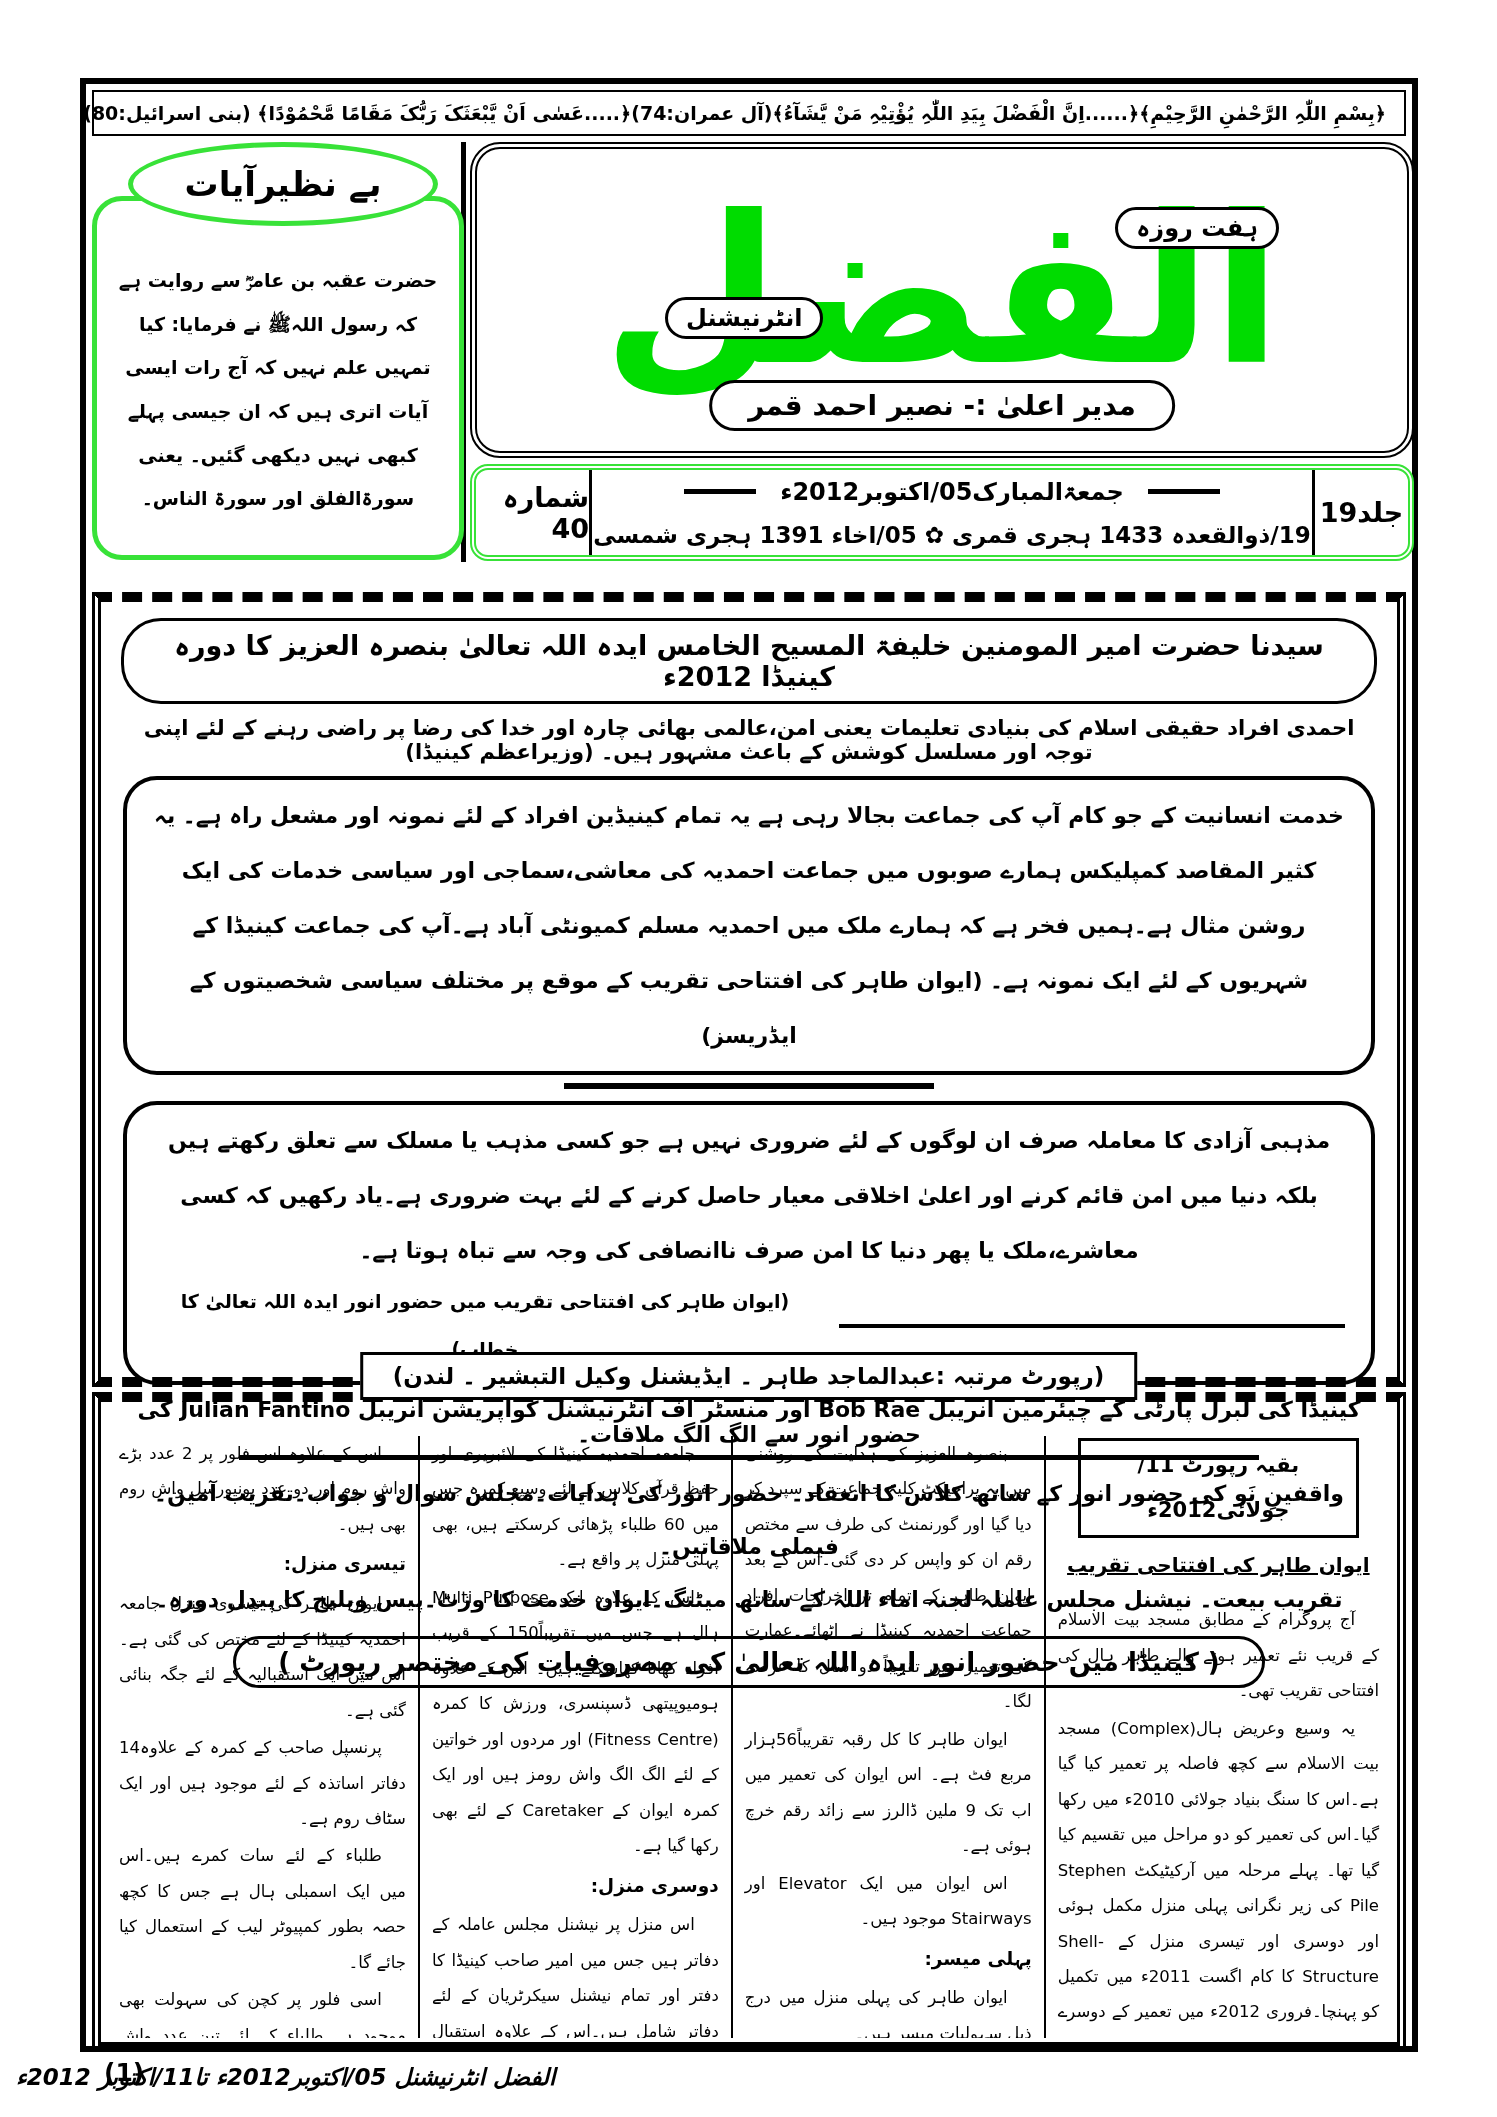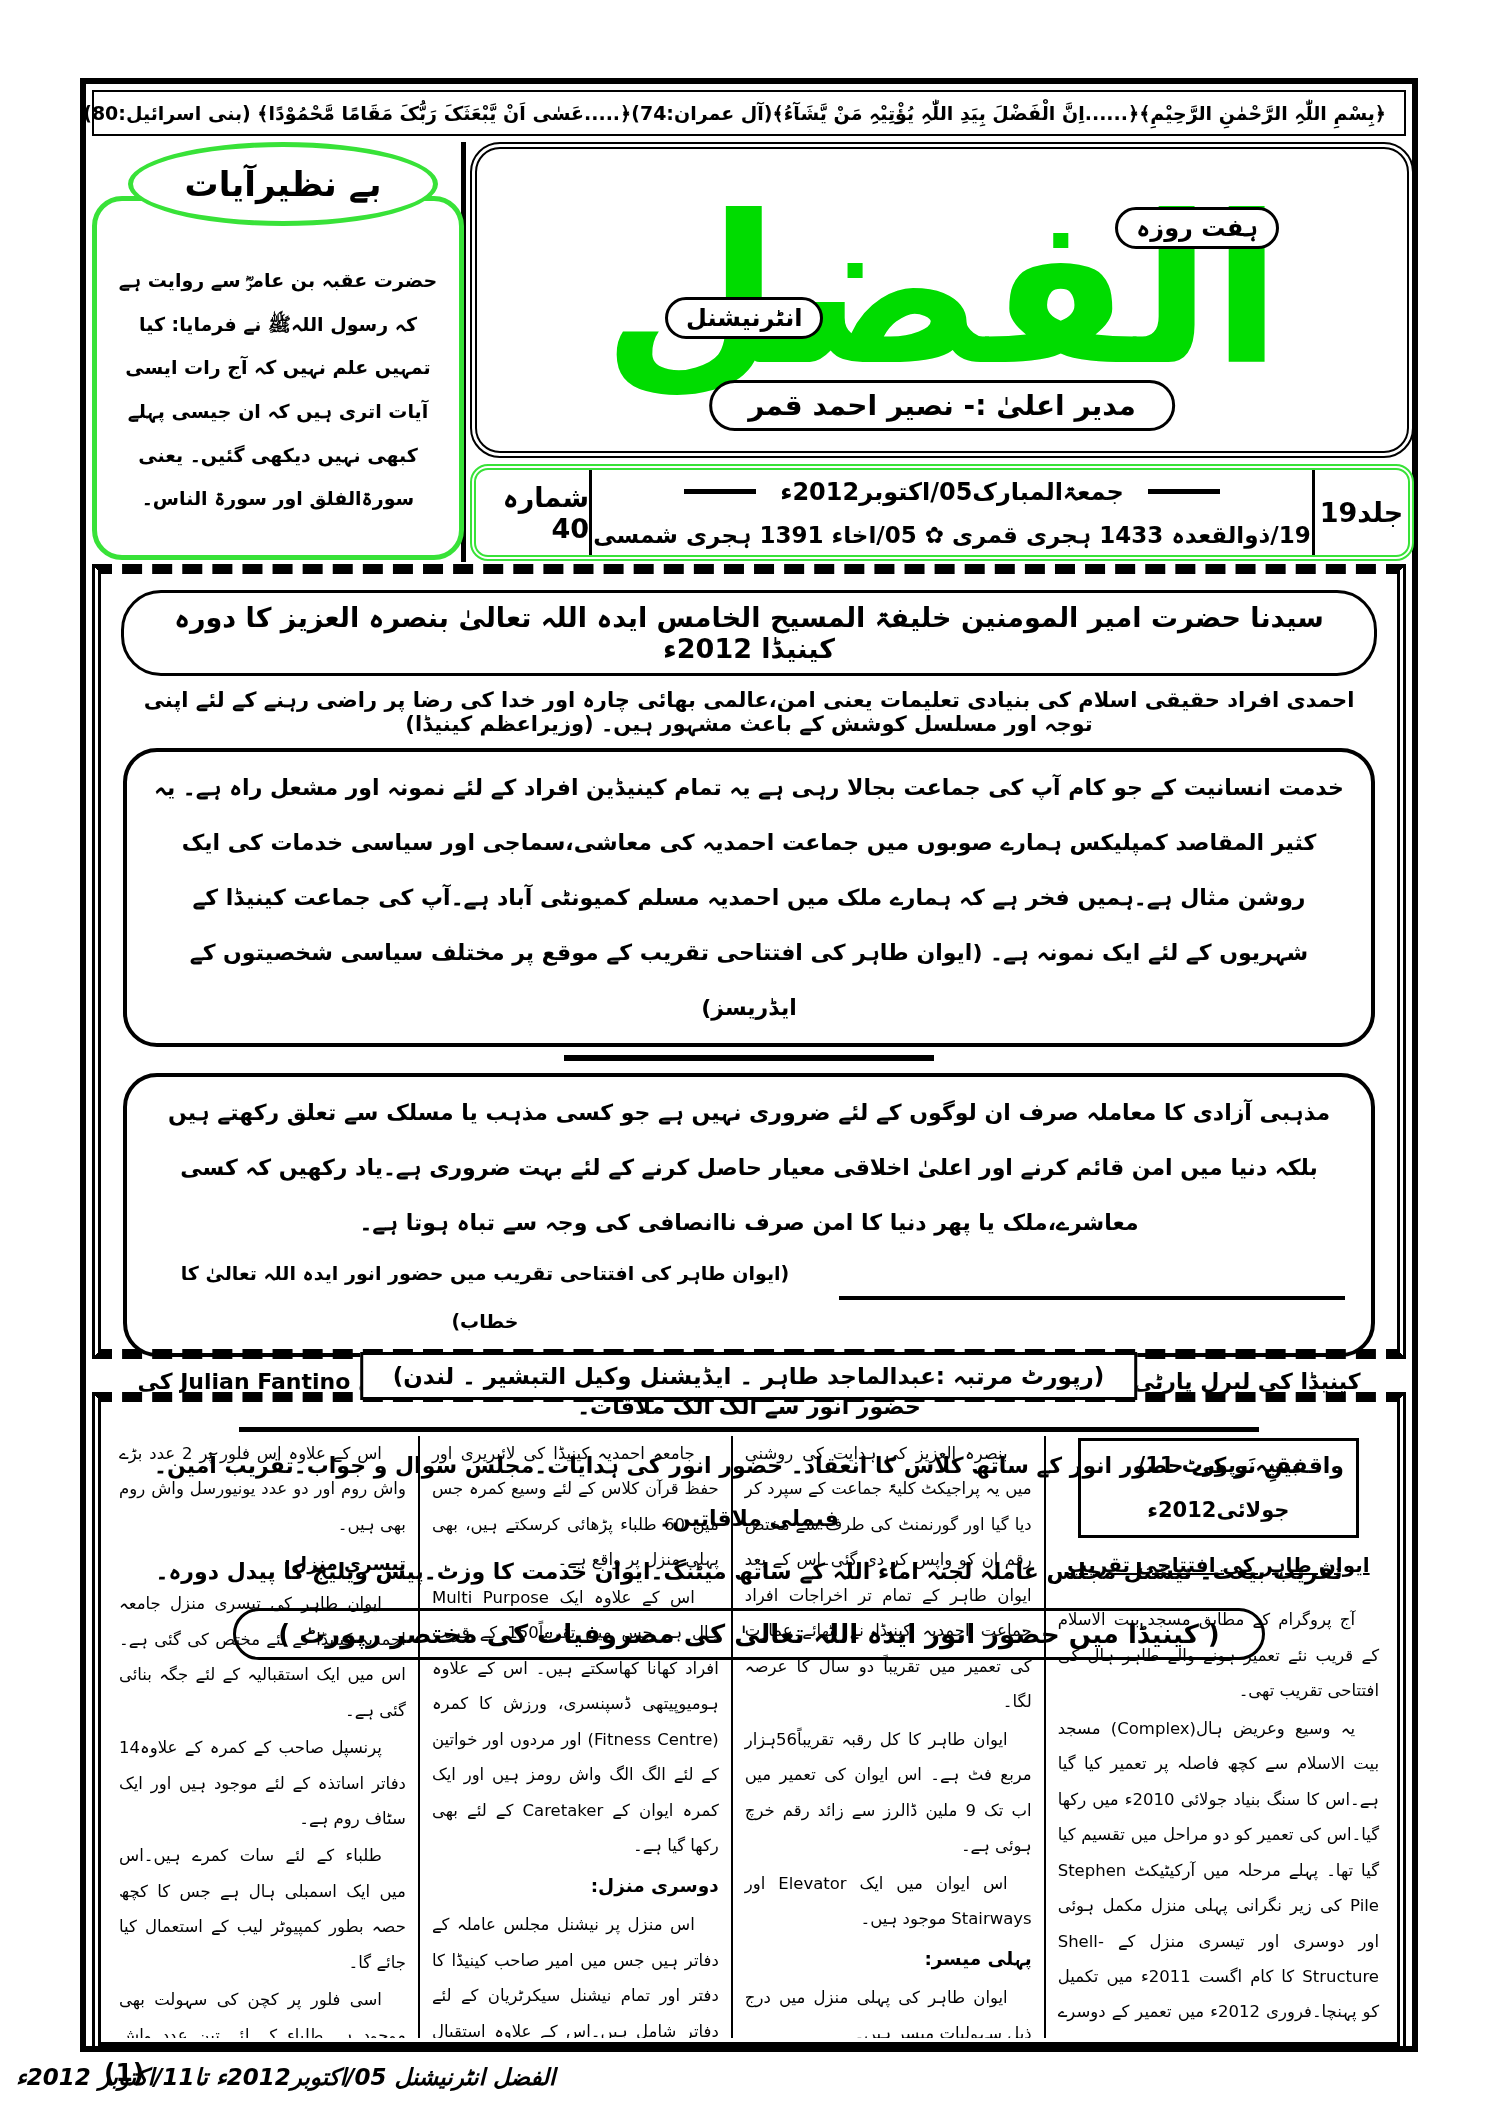--- a/index.html
+++ b/index.html
@@ -44,21 +44,21 @@
   
   .sidebox{position:absolute;left:92px;top:196px;width:372px;height:364px;border:5px solid var(--bgreen);
     border-radius:30px;padding:58px 16px 8px;background:#fff;}
   .sidebox .hadith{font-weight:bold;font-size:19px;line-height:2.3;text-align:center;}
   .sidebox .src{margin-top:10px;font-size:15px;line-height:1.9;text-align:center;}
   .sideellipse{position:absolute;left:128px;top:142px;width:310px;height:84px;background:#fff;
     border:5px solid var(--bgreen);border-radius:50%;display:flex;align-items:center;justify-content:center;
     font-weight:bold;font-size:34px;z-index:3;}
 
   
-  .leadbox{position:absolute;left:92px;top:564px;width:1314px;height:795px;
+  .leadbox{position:absolute;left:92px;top:592px;width:1314px;height:795px;
     border-top:10px dashed #000;border-bottom:10px dashed #000;
     border-left:9px double #000;border-right:9px double #000;
     padding:8px 20px 0;direction:rtl;}
   .headpill{width:fit-content;margin:8px auto 4px;border:3.5px solid #000;border-radius:40px;
     padding:9px 46px;font-weight:bold;font-size:27px;text-align:center;}
   .lead-p{font-weight:bold;font-size:21px;margin:12px 4px 0;text-align:center;}
   .qbox{border:4px solid #000;border-radius:34px;margin:12px 2px 0;padding:8px 26px;
     font-weight:bold;font-size:22px;line-height:2.5;text-align:center;}
   .divider{height:6px;background:#000;margin:8px auto;}
   .d1{width:370px;}

